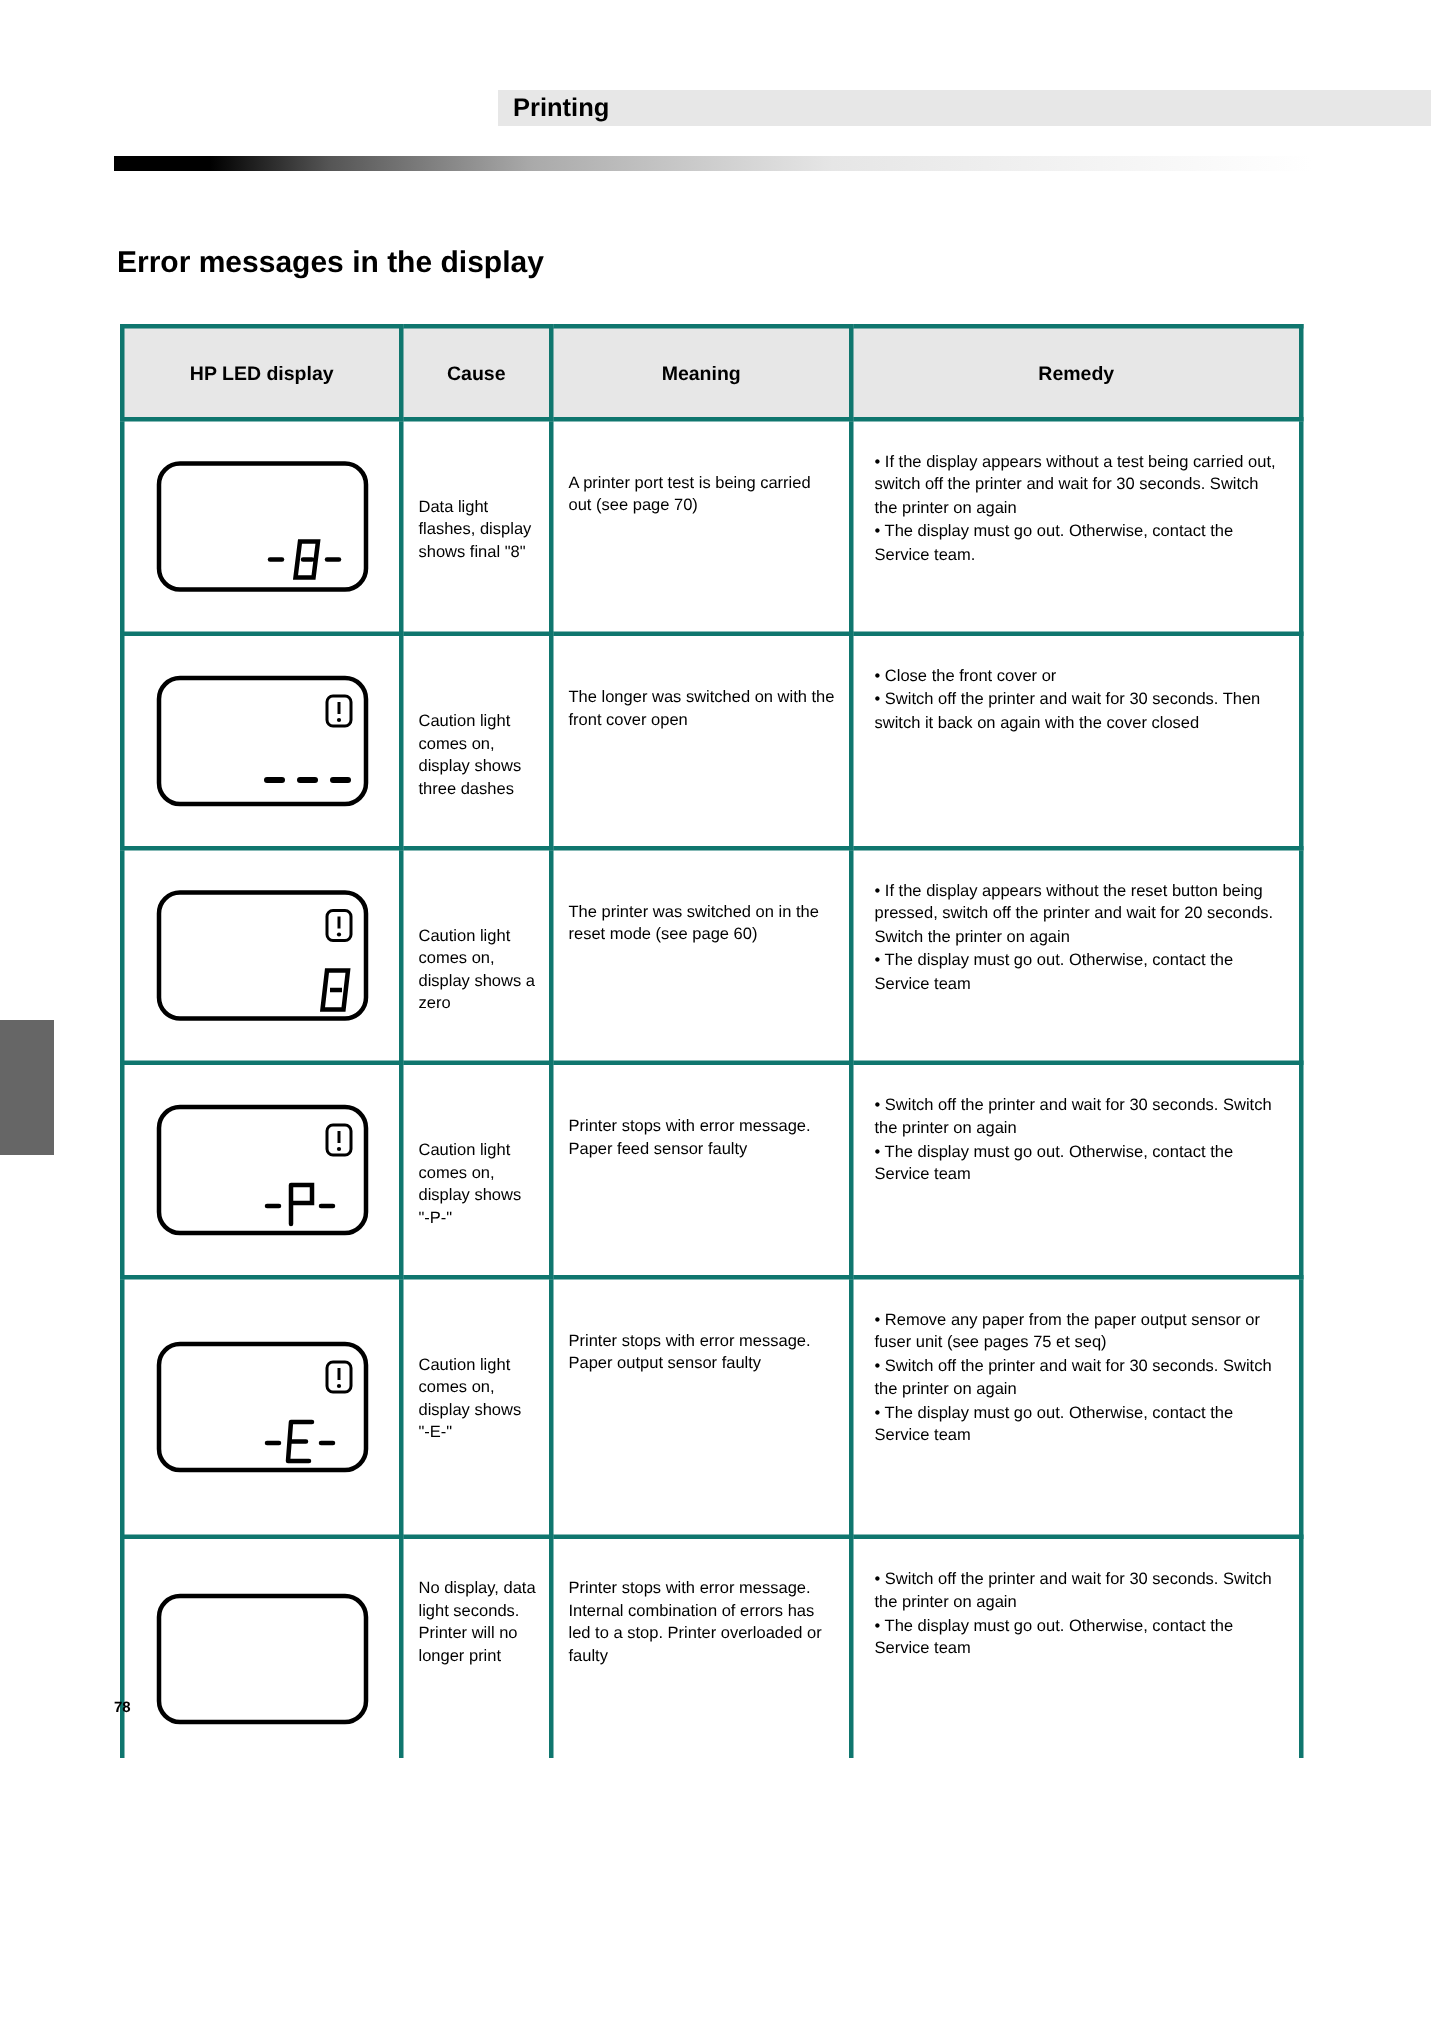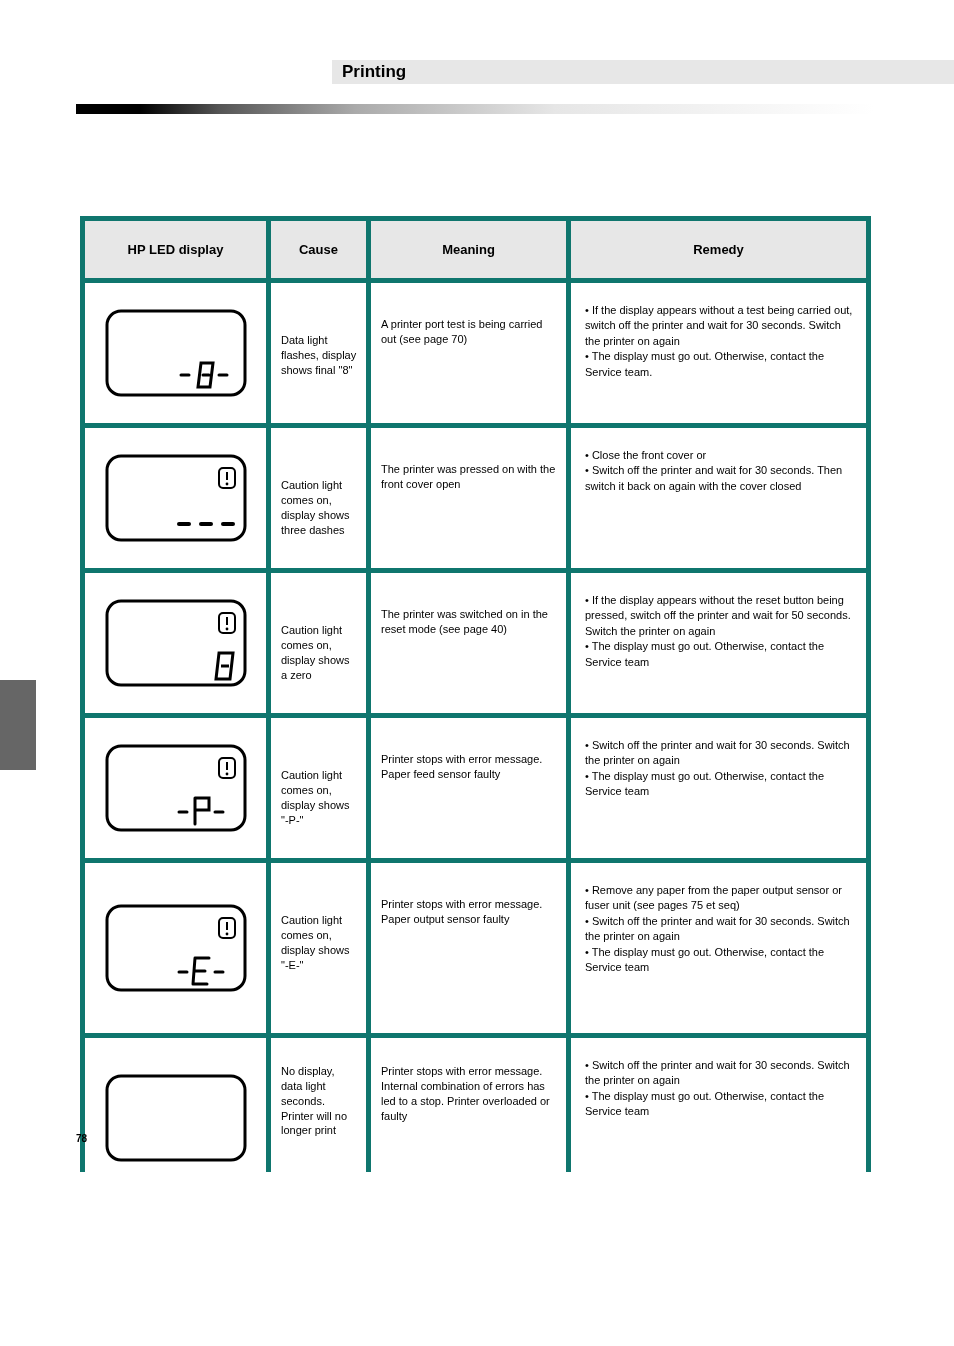--- a/index.html
+++ b/index.html
@@ -58,21 +58,21 @@
   }
   table.tbl {
     position: absolute;
     left: 80px;
     top: 216px;
     width: 786px;
     border-collapse: collapse;
     table-layout: fixed;
   }
   table.tbl th, table.tbl td {
-    border: 5px solid #0f766e;
+    border: 3px solid #0f766e;
     vertical-align: top;
     padding: 0;
   }
   table.tbl th {
     background: #e7e7e7;
     font-weight: 700;
     font-size: 13px;
     text-align: center;
     height: 62px;
     vertical-align: middle;
@@ -118,20 +118,21 @@
     font-weight: 700;
   }
 </style>
 </head>
 <body>
 
 <div class="page">
   <div class="top-gray-bar"></div>
   <div class="top-label">Printing</div>
   <div class="grad-bar"></div>
+  <div class="section-title">Error messages in the display</div>
   <div class="side-tab"></div>
 
   <table class="tbl">
     <colgroup>
       <col class="c1">
         <col class="c2">
         <col class="c3">
         <col class="c4">
     </colgroup>
     <thead>
@@ -194,21 +195,21 @@
                   <line x1="44" y1="0" x2="54" y2="0"></line>
                 </g>
               </svg>
             </span>
           </div>
         </td>
         <td>
             <div class="cause-pad">Caution light comes on, display shows three dashes</div>
           </td>
         <td>
-            <div class="meaning-pad">The printer was pressed on with the front cover open</div>
+            <div class="meaning-pad">The longer was switched on with the front cover open</div>
           </td>
         <td>
             <div class="remedy-pad" style="white-space:pre-line">• Close the front cover or
 • Switch off the printer and wait for 30 seconds. Then switch it back on again with the cover closed</div>
           </td>
       </tr>
 
       <tr class="row3">
         <td>
           <div class="td-display-cell">
@@ -226,24 +227,24 @@
                   <line x1="6" y1="13" x2="14" y2="13"></line>
                 </g>
               </svg>
             </span>
           </div>
         </td>
         <td>
             <div class="cause-pad">Caution light comes on, display shows a zero</div>
           </td>
         <td>
-            <div class="meaning-pad">The printer was switched on in the reset mode (see page 40)</div>
-          </td>
-        <td>
-            <div class="remedy-pad" style="white-space:pre-line">• If the display appears without the reset button being pressed, switch off the printer and wait for 50 seconds. Switch the printer on again
+            <div class="meaning-pad">The printer was switched on in the reset mode (see page 60)</div>
+          </td>
+        <td>
+            <div class="remedy-pad" style="white-space:pre-line">• If the display appears without the reset button being pressed, switch off the printer and wait for 20 seconds. Switch the printer on again
 • The display must go out. Otherwise, contact the Service team</div>
           </td>
       </tr>
 
       <tr class="row4">
         <td>
           <div class="td-display-cell">
             <span class="screen">
               <svg width="150" height="96" viewBox="0 0 150 96">
                 <rect x="6" y="6" width="138" height="84" rx="14" ry="14" fill="none" stroke="#000" stroke-width="3"></rect>

